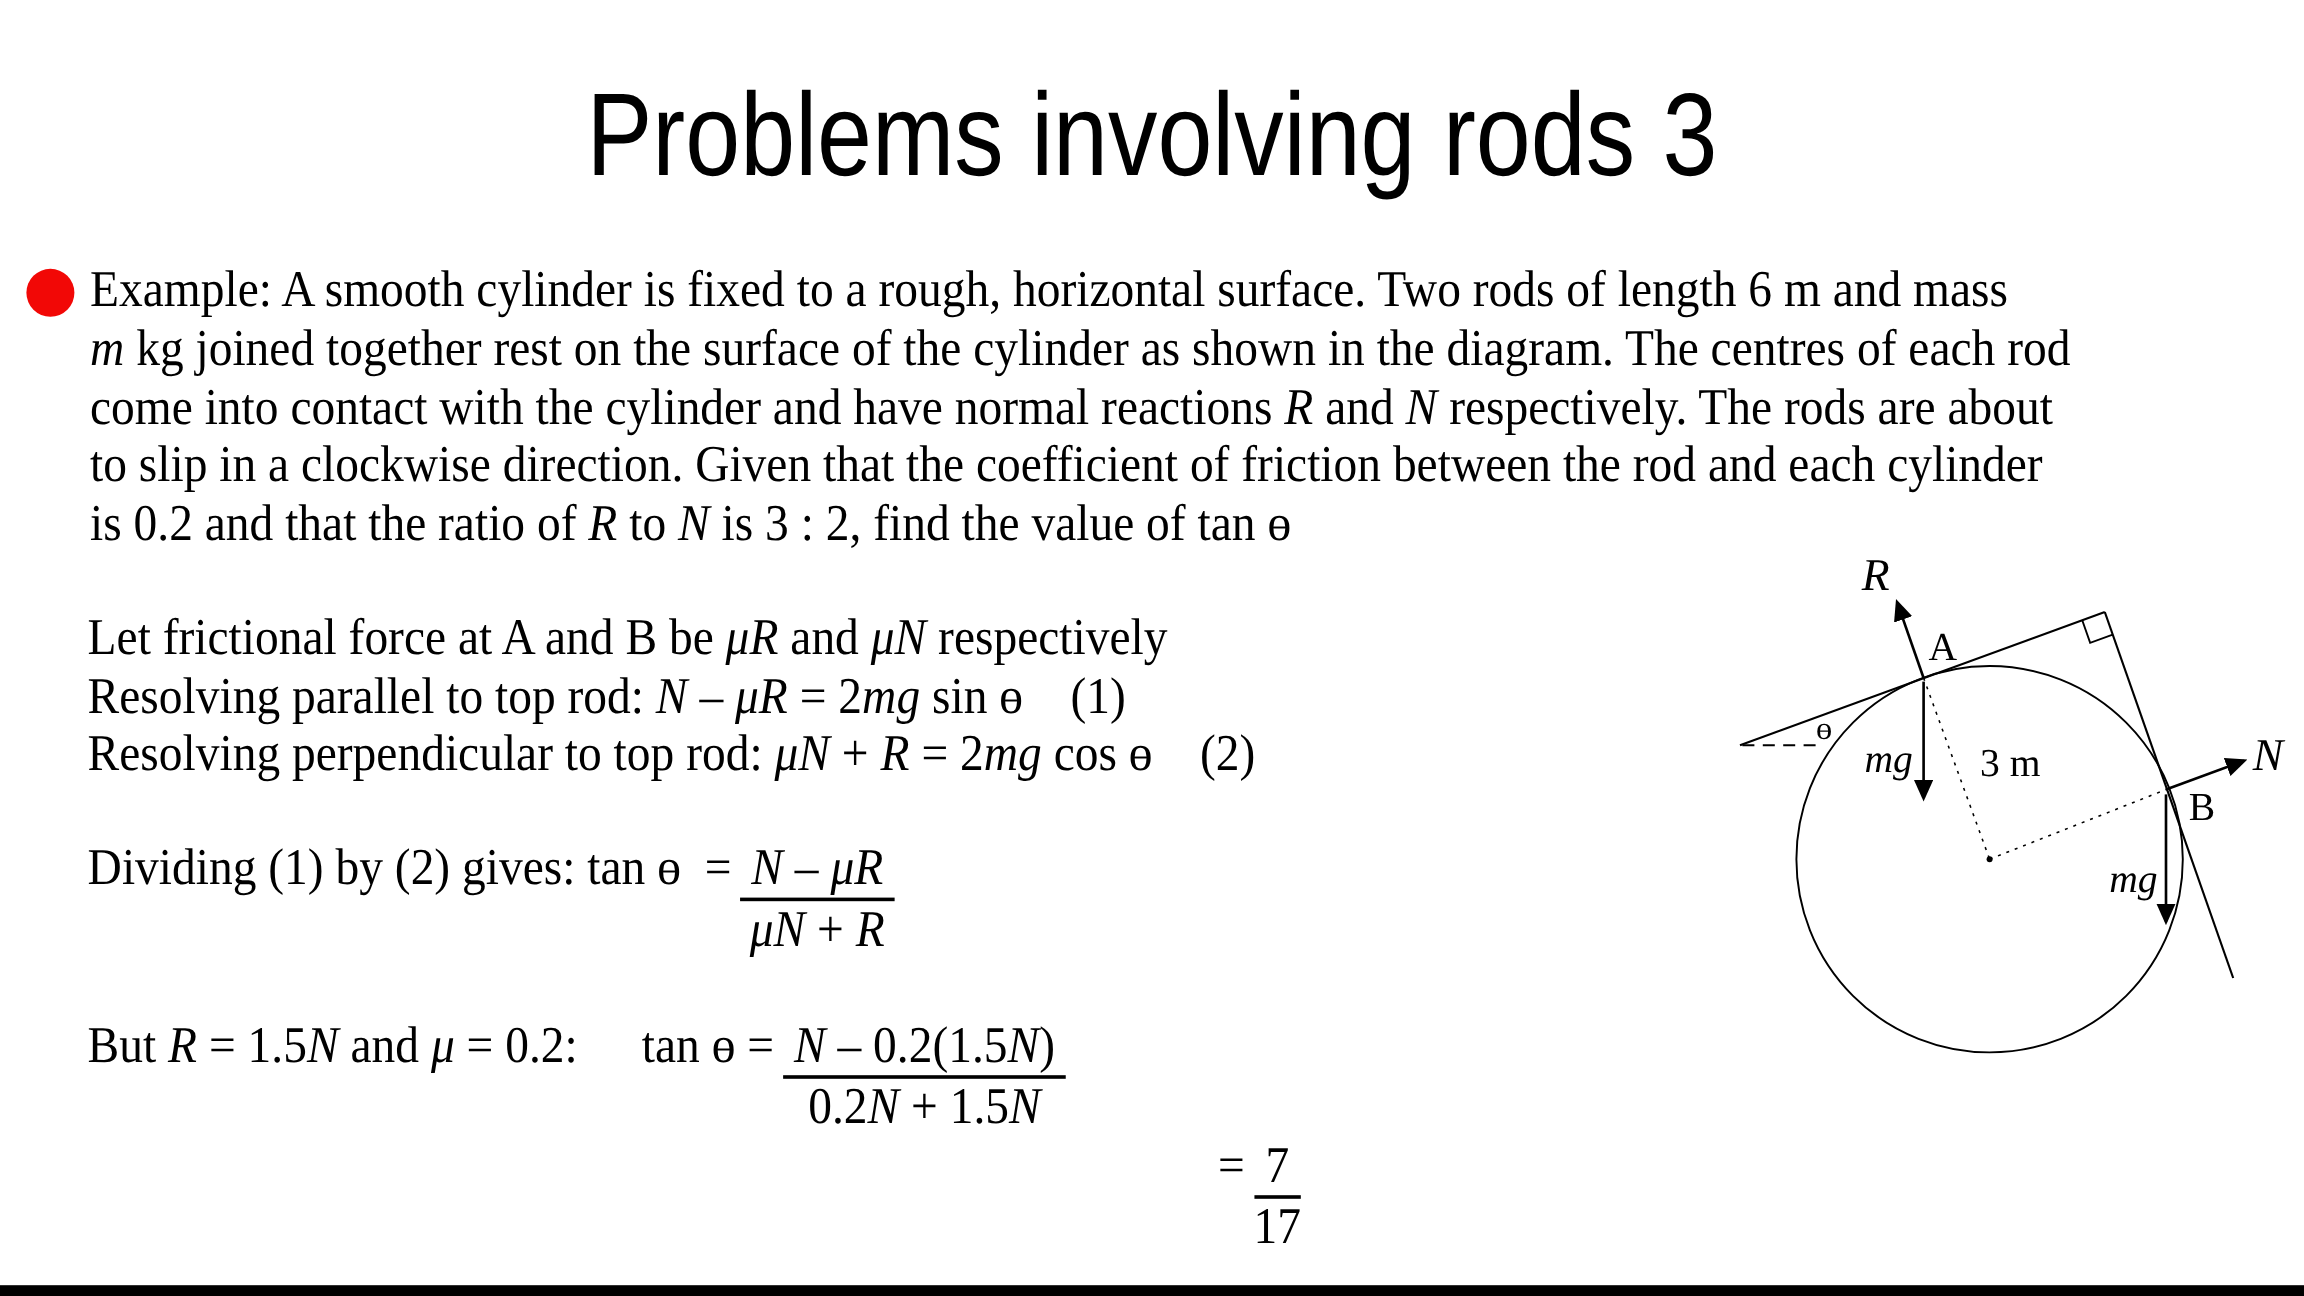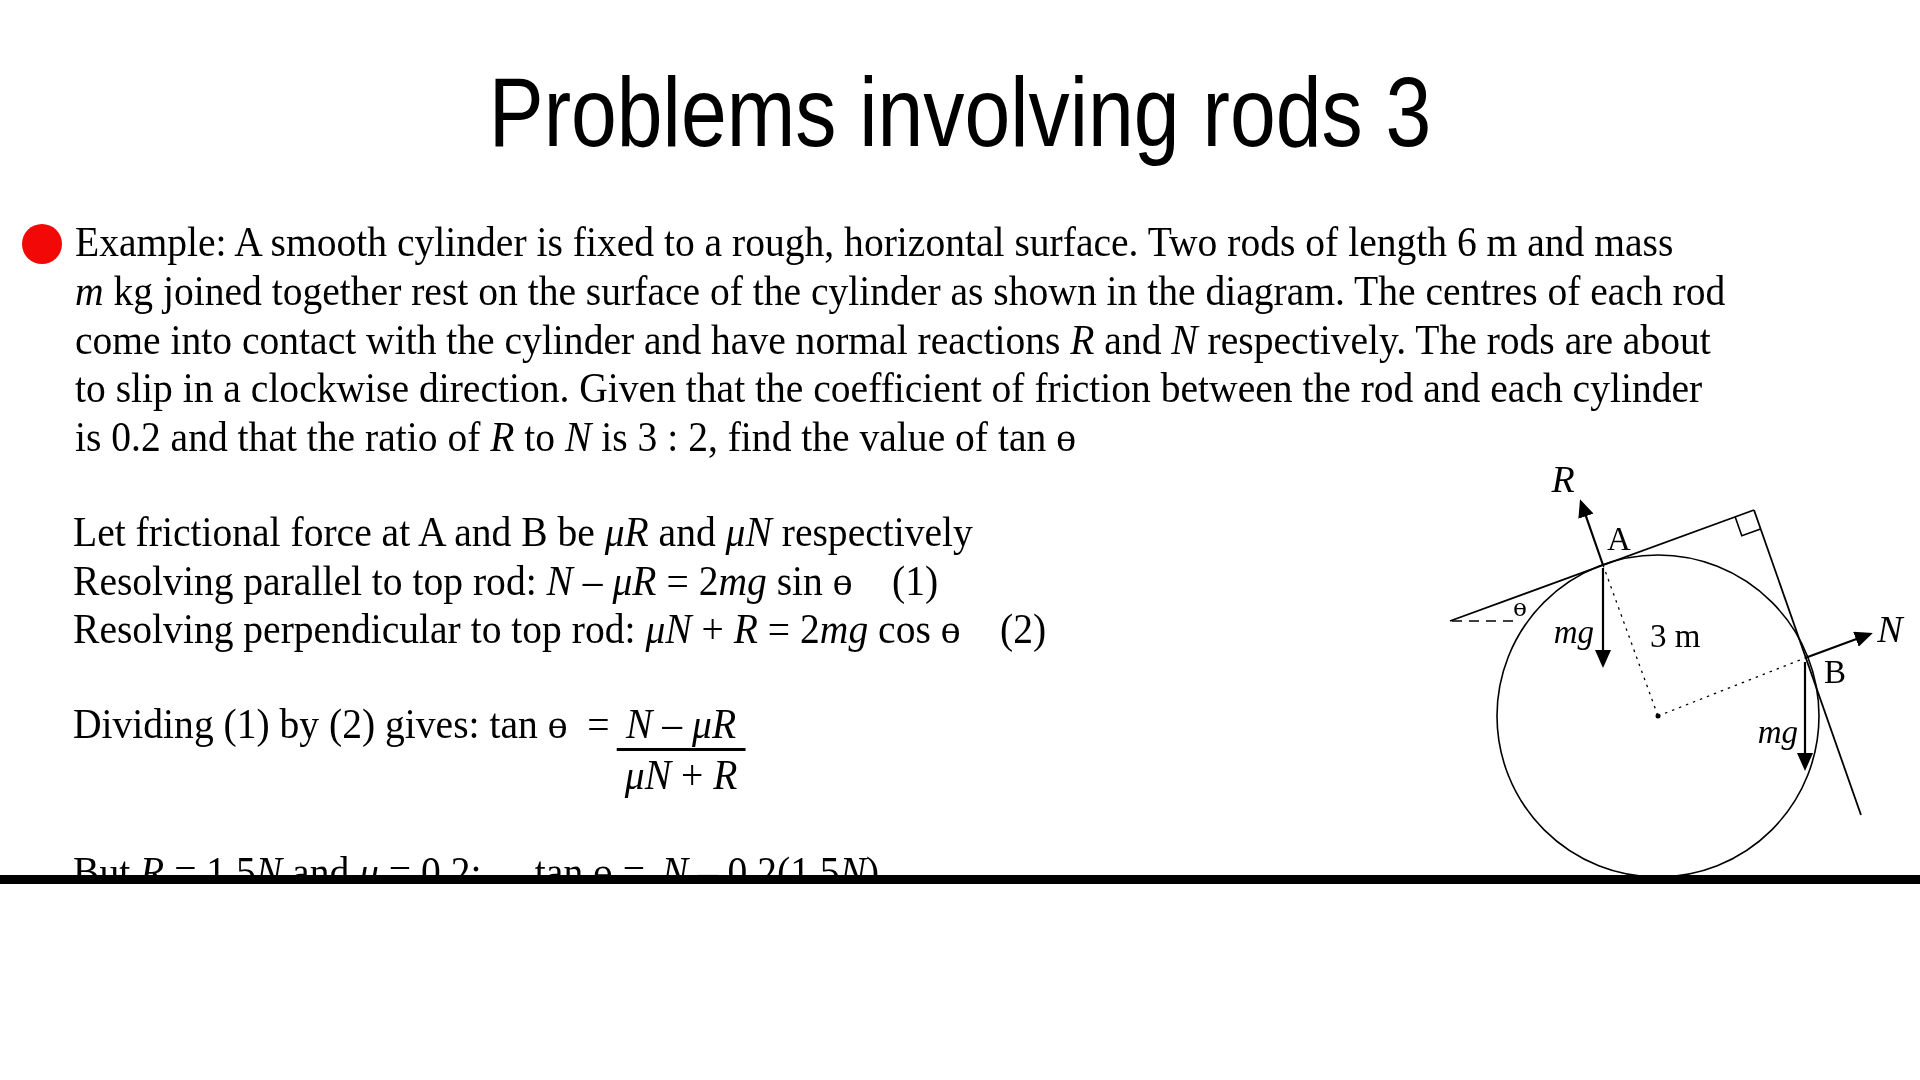--- a/index.html
+++ b/index.html
@@ -1,16 +1,16 @@
 <!DOCTYPE html>
 <html style="--color-bullet: #f20806; --color-ink: #000000; --color-background: #ffffff;"><head>
 <meta charset="utf-8">
 <style>
   html,body{margin:0;padding:0;background:#ffffff;}
-  .slide{position:relative;width:1920px;height:884px;background:#ffffff;color:#000;
+  .slide{position:relative;width:1920px;height:1080px;background:#ffffff;color:#000;
          font-family:"Liberation Serif", serif;overflow:hidden;}
   .title{position:absolute;top:58px;left:0;width:1920px;margin:0;text-align:center;
          font-family:"Liberation Sans", sans-serif;font-weight:normal;
          font-size:98px;line-height:1.12;transform:scaleX(0.84);}
   .bullet{position:absolute;left:22px;top:224px;width:40px;height:40px;border-radius:50%;
           background:var(--color-bullet,#f00);}
   .rich{white-space:pre;}
   .it{font-style:italic;}
   .para{position:absolute;left:75px;top:218px;font-size:43px;line-height:48.8px;
         transform:scaleX(0.92);transform-origin:0 0;}

